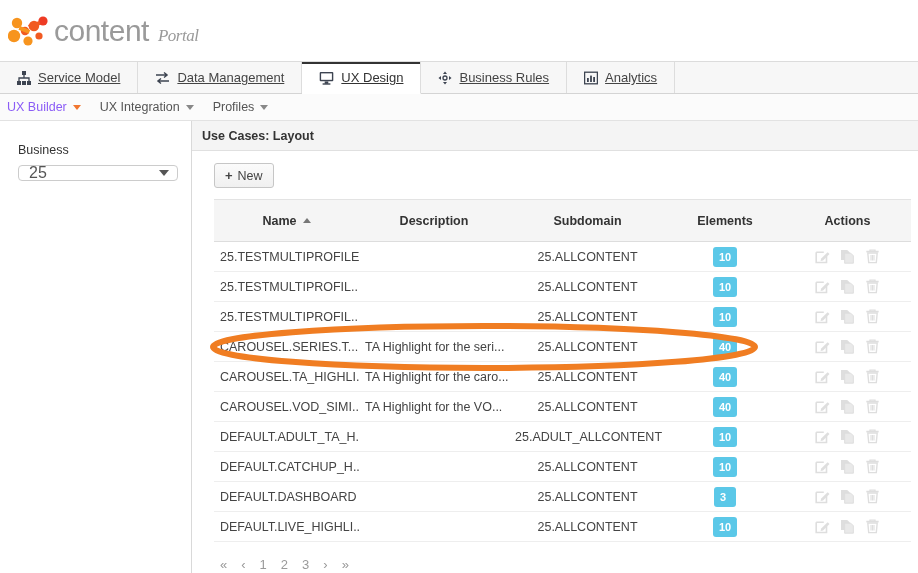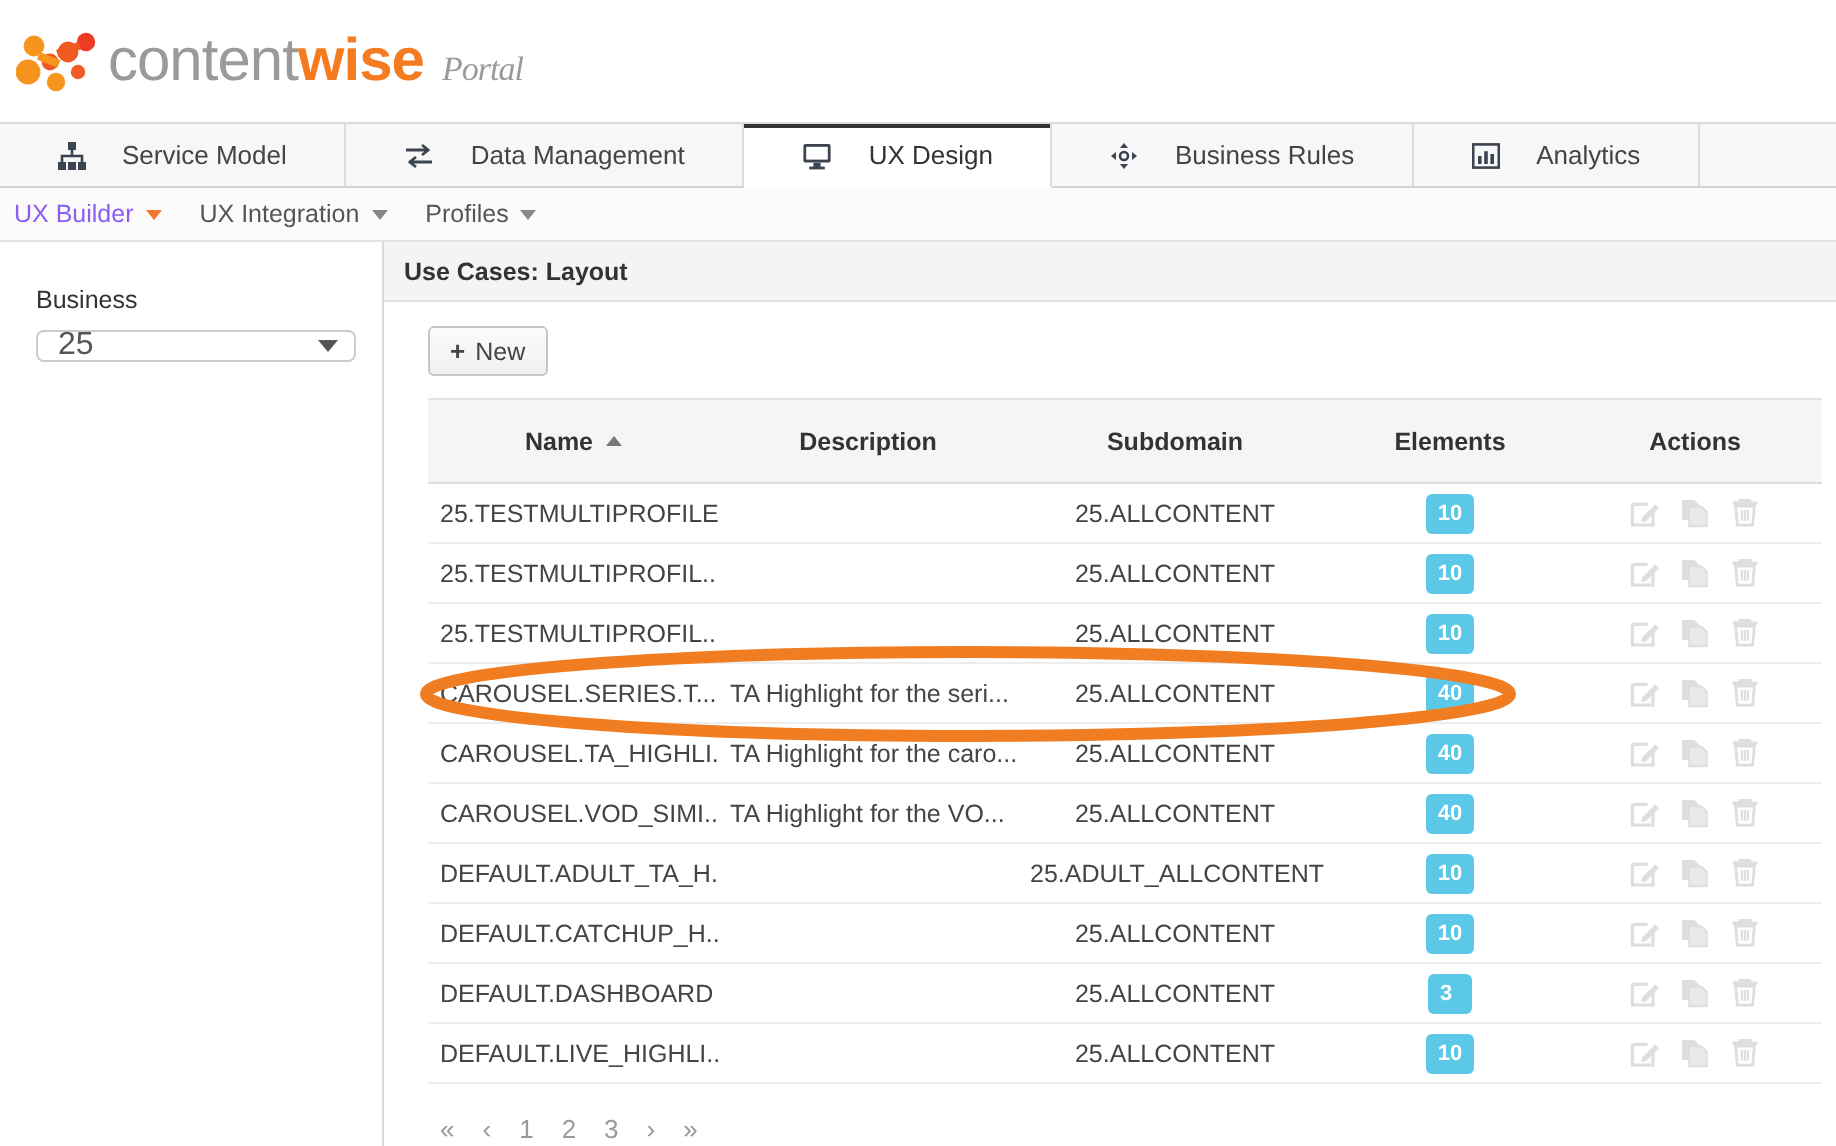--- a/index.html
+++ b/index.html
@@ -44,28 +44,29 @@
     height: 32px;
     background: #f7f7f7;
     border-bottom: 1px solid #d4d4d4;
     display: flex;
     align-items: stretch;
     position: relative;
   }
   .tab {
     display: flex;
     align-items: center;
-    gap: 18px;
-    padding: 0 29px;
+    gap: 7px;
+    padding: 0 17px;
     font-size: 13px;
     color: #444;
     border-right: 1px solid #dddddd;
     background: #f7f7f7;
     cursor: pointer;
     position: relative;
+    text-decoration: underline;
   }
   .tab.active {
     background: #ffffff;
     border-bottom: 1px solid #ffffff;
     margin-bottom: -1px;
     color: #333;
   }
   .tab.active::before {
     content: "";
     position: absolute;
@@ -261,21 +262,20 @@
     <circle cx="17" cy="17" r="4.2" fill="#f15a22"></circle>
     <circle cx="20" cy="27" r="4.6" fill="#f7941e"></circle>
     <circle cx="26" cy="12" r="5.2" fill="#f15a22"></circle>
     <circle cx="35" cy="7" r="4.6" fill="#ee3b24"></circle>
     <circle cx="31" cy="22" r="3.6" fill="#f15a22"></circle>
     <rect x="12" y="12" width="11" height="4" fill="#f7941e" transform="rotate(22 12 12)"></rect>
     <rect x="20" y="11" width="12" height="4" fill="#f15a22" transform="rotate(-20 20 11)"></rect>
   </svg>
   <div class="logo-text">
     <span class="logo-content">content</span>
-      <span class="logo-wise">wise</span>
     <span class="logo-portal">Portal</span>
   </div>
 </div>
 
 <div class="tabbar">
 
   <div class="tab">
     <svg width="14" height="14" viewBox="0 0 14 14">
       <rect x="5" y="0" width="4" height="4" fill="#3d4451"></rect>
       <rect x="0" y="10" width="4" height="4" fill="#3d4451"></rect>

